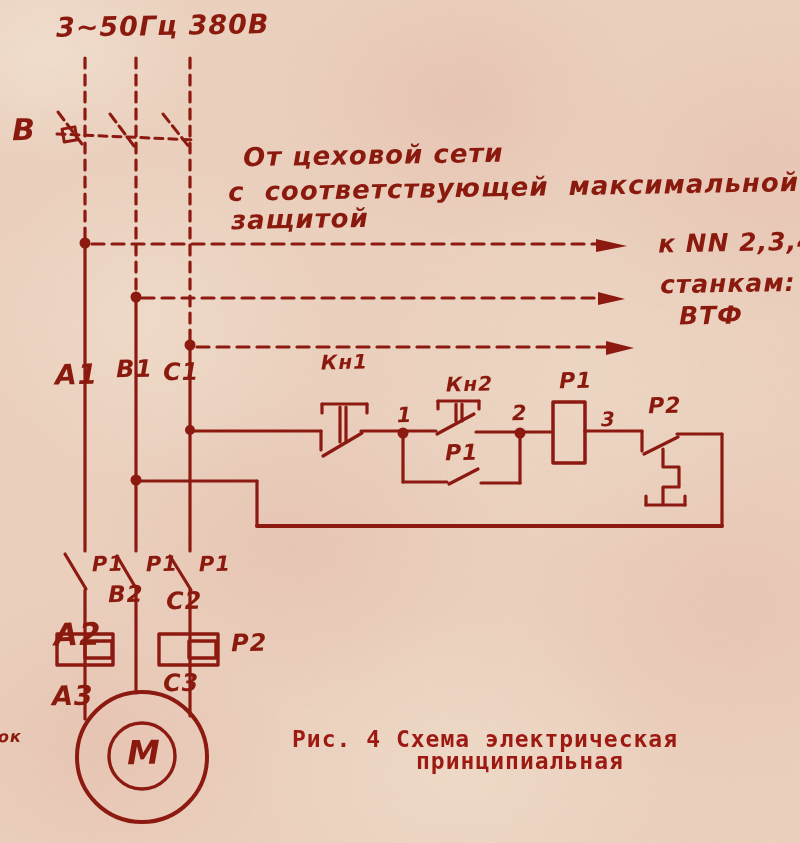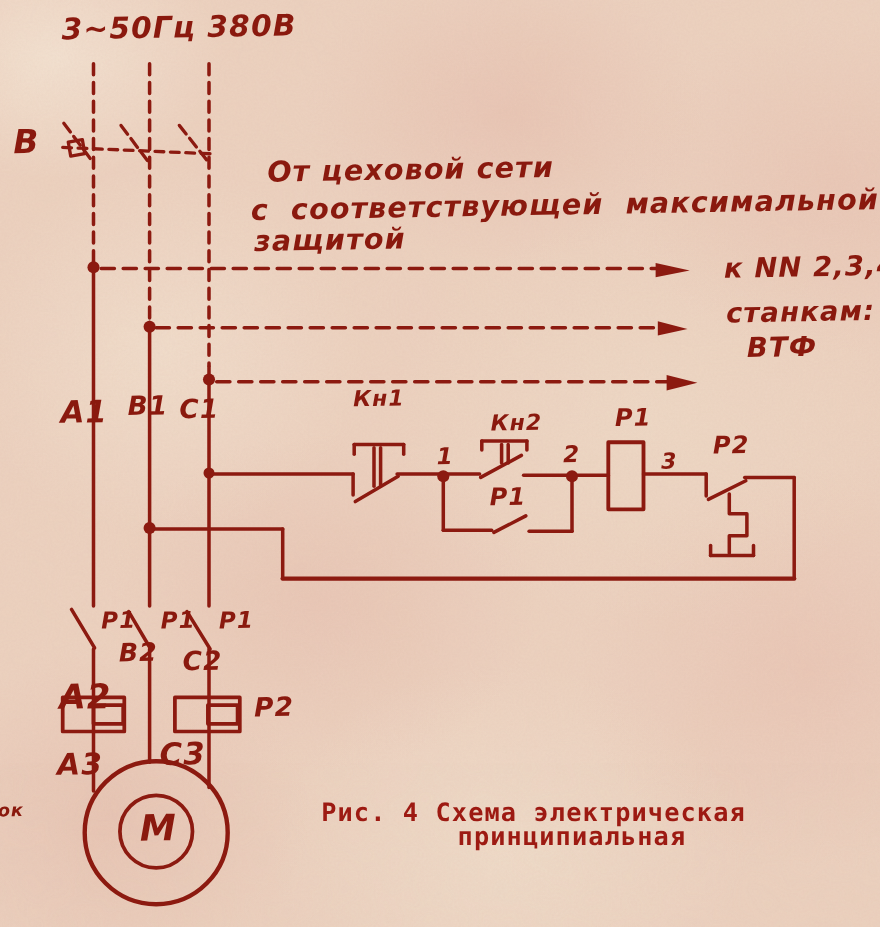--- a/index.html
+++ b/index.html
@@ -188,21 +188,21 @@
   <span class="lbl hw" style="left:146px;top:553px;font-size:21px;">Р1</span>
   <span class="lbl hw" style="left:199px;top:553px;font-size:21px;">Р1</span>
 
   <span class="lbl hw" style="left:54px;top:592px;font-size:31px;margin-top:26px;">А2</span>
   <span class="lbl hw" style="left:108px;top:582px;font-size:23px;">В2</span>
   <span class="lbl hw" style="left:166px;top:589px;font-size:24px;">С2</span>
 
   <span class="lbl hw" style="left:231px;top:631px;font-size:24px;">Р2</span>
 
   <span class="lbl hw" style="left:52px;top:682px;font-size:27px;">А3</span>
-  <span class="lbl hw" style="left:145px;top:671px;font-size:28px;">С3</span>
+  <span class="lbl hw" style="left:163px;top:671px;font-size:24px;">С3</span>
 
   <span class="lbl hw" style="left:127px;top:736px;font-size:33px;">М</span>
 
   <span class="lbl hw" style="left:-2px;top:729px;font-size:16px;">ок</span>
 
   <span class="lbl tw" style="left:292px;top:727px;font-size:23px;">Рис. 4 Схема электрическая</span>
   <span class="lbl tw" style="left:416px;top:749px;font-size:23px;">принципиальная</span>
 
 </div>
 

